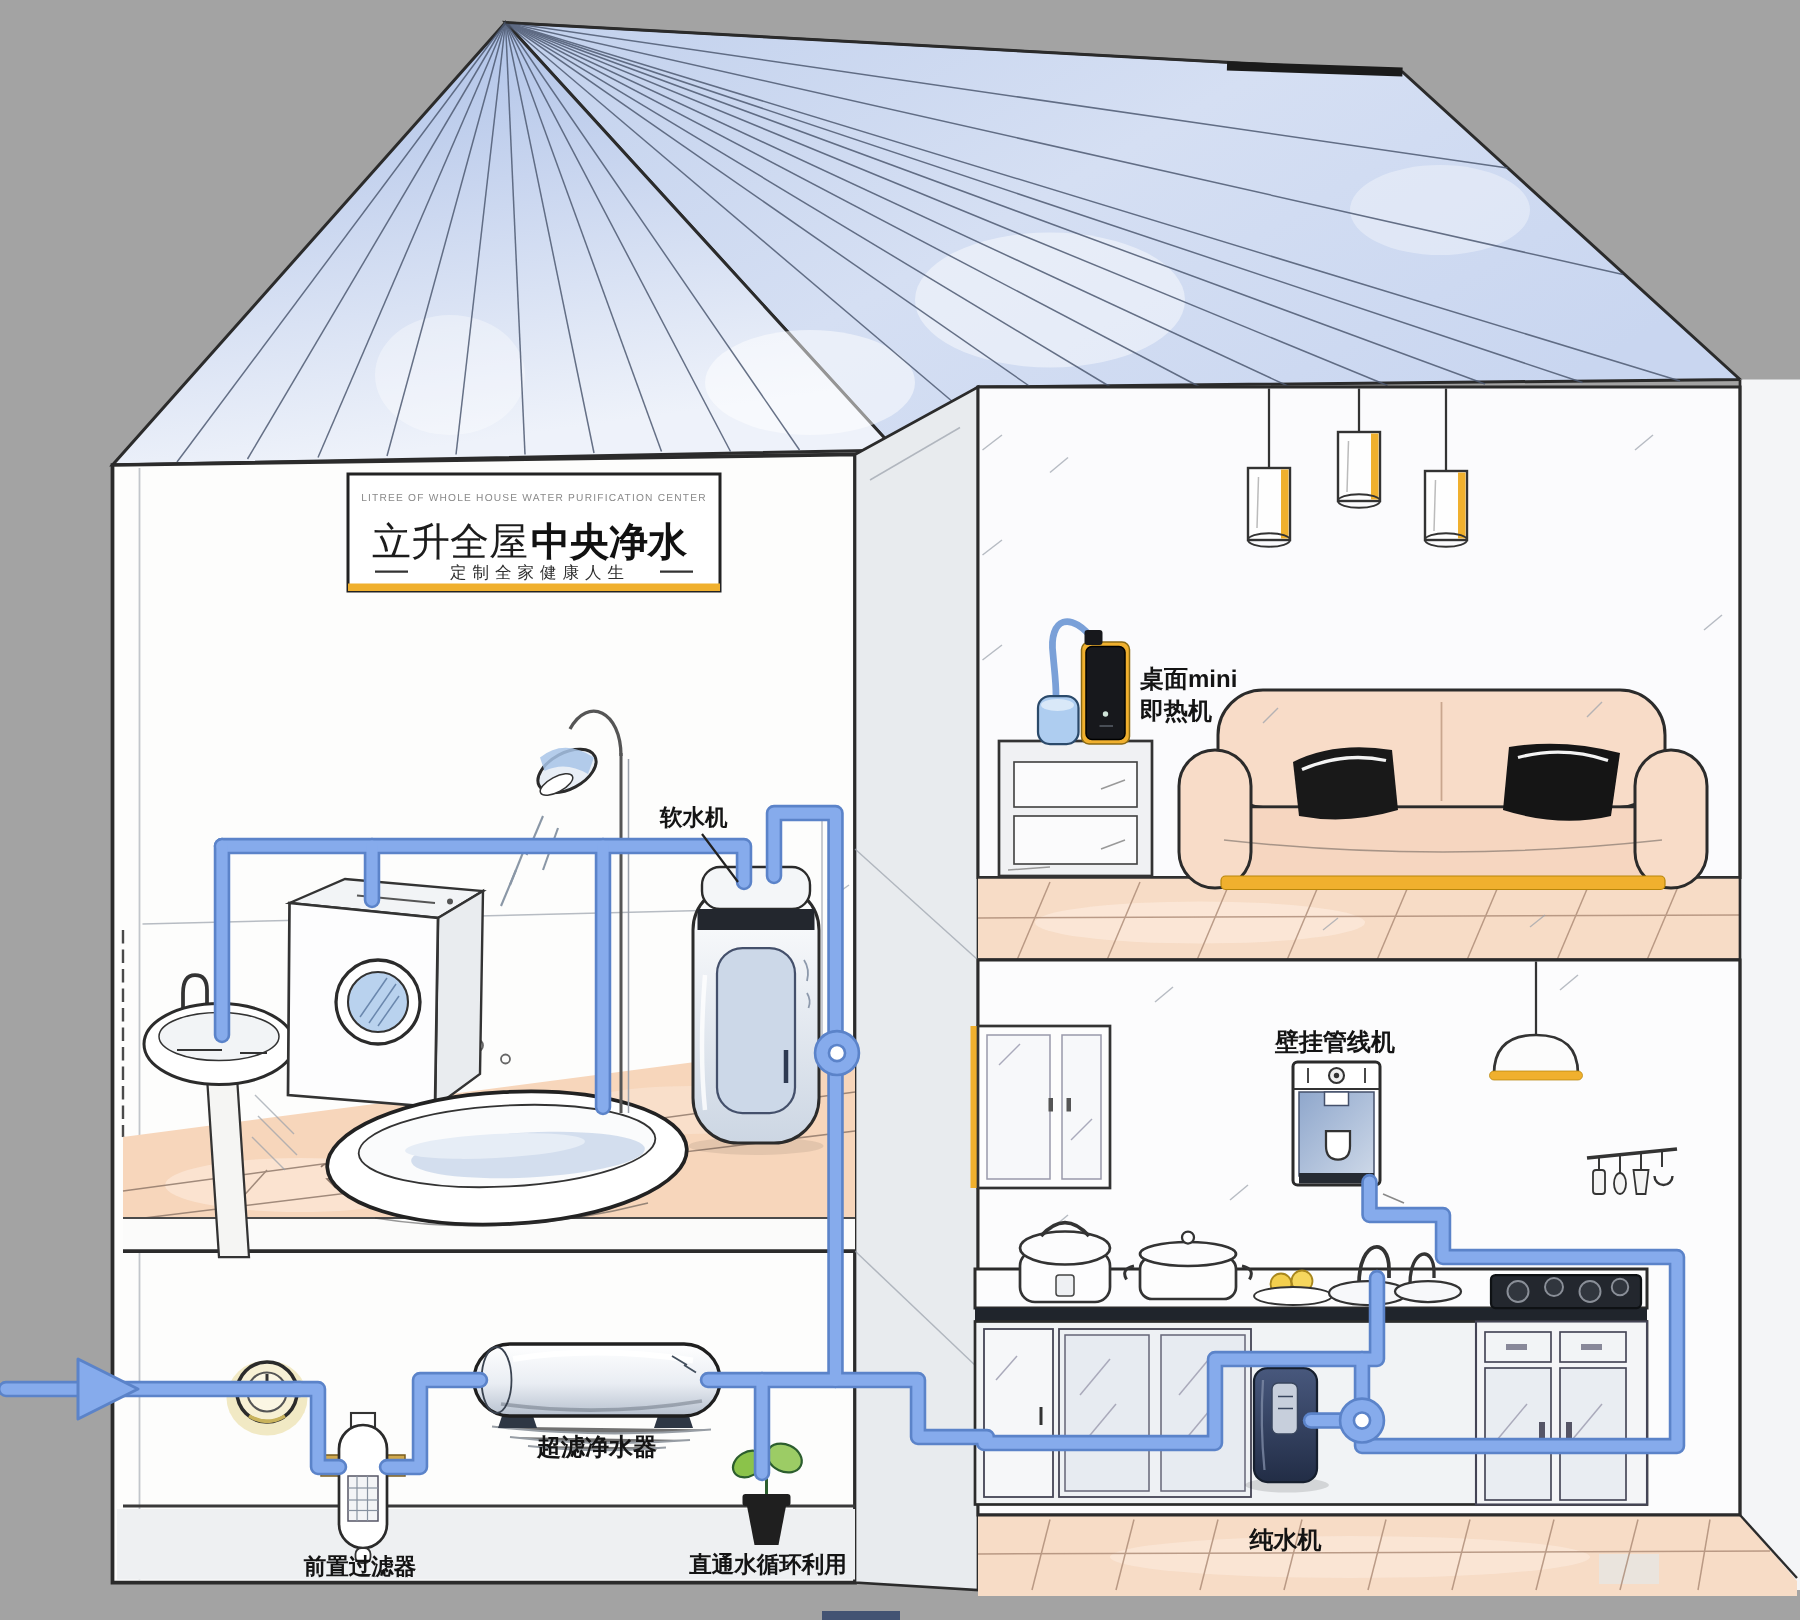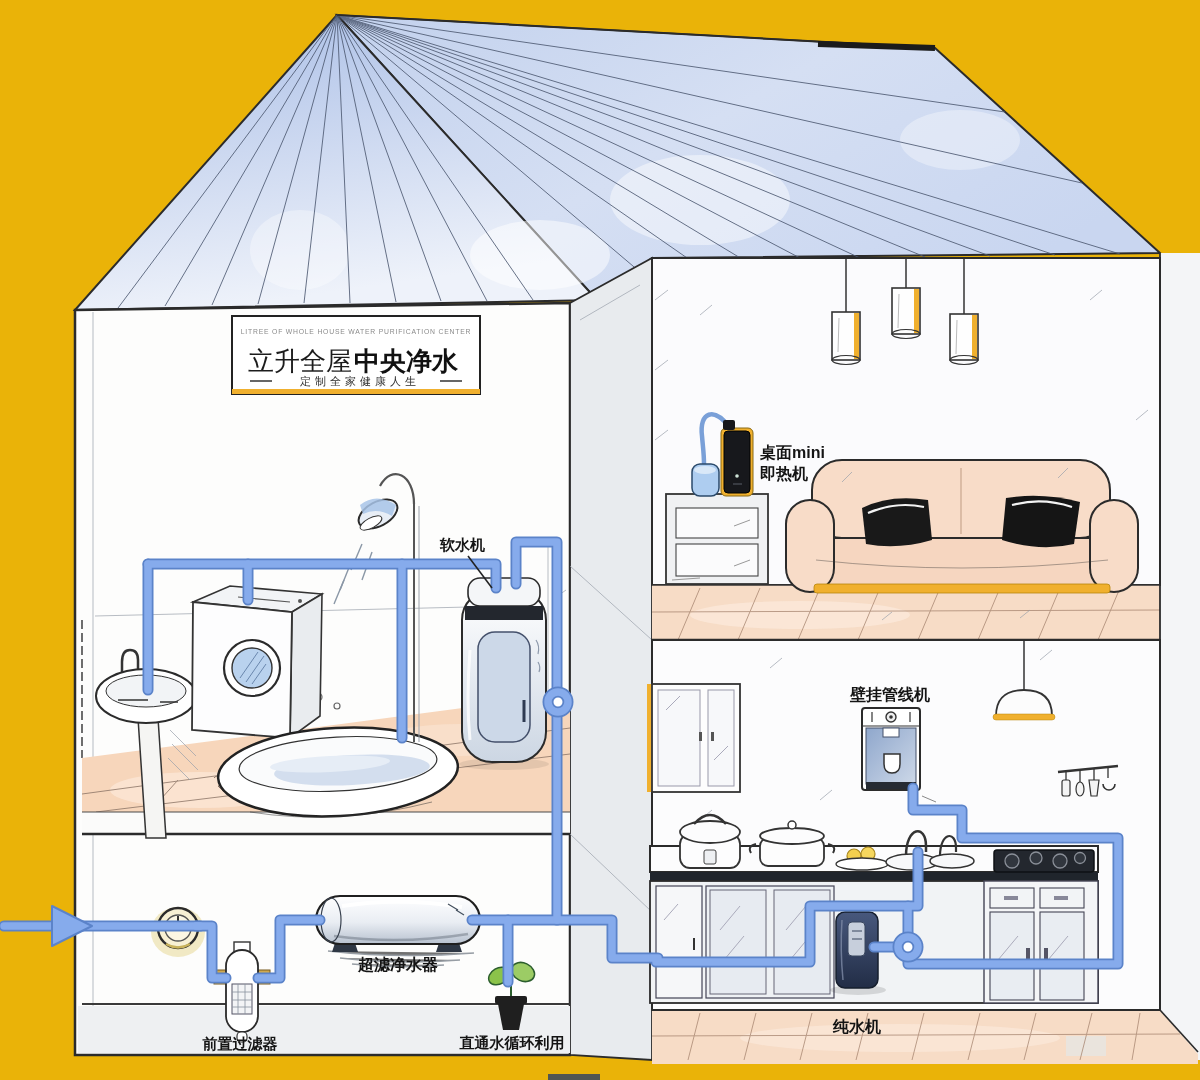--- a/index.html
+++ b/index.html
@@ -1,16 +1,16 @@
 <!DOCTYPE html>
 <html><head>
 <meta charset="utf-8">
 <style>
   html,body{margin:0;padding:0;background:#fff;}
-  .stage{width:1200px;height:1080px;position:relative;background:#eab308;overflow:hidden;}
+  .stage{width:1200px;height:1080px;position:relative;background:#a3a3a3;overflow:hidden;}
   svg{display:block;font-family:"Liberation Sans","DejaVu Sans",sans-serif;}
   .lbl{font-family:"Liberation Sans","DejaVu Sans",sans-serif;font-weight:700;fill:#141414;}
   .sketch{stroke:#9aa1ab;stroke-width:1;opacity:.7;}
 </style>
 </head>
 <body>
 
 <div class="stage">
 <svg width="1200" height="1080" viewBox="0 0 1200 1080">
   <defs>

